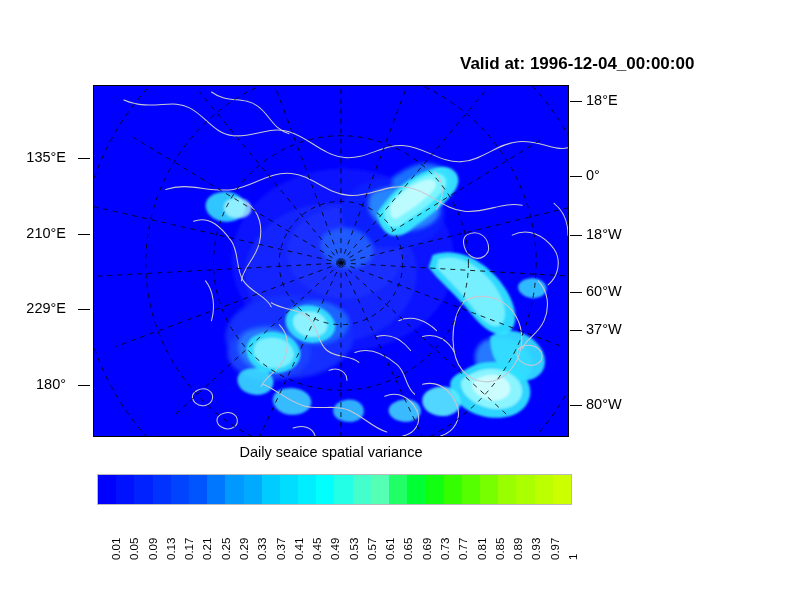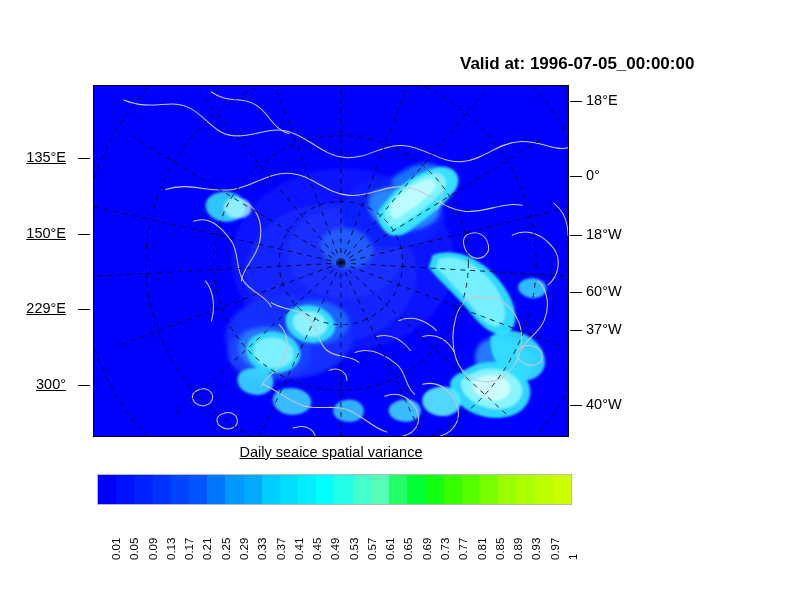--- a/index.html
+++ b/index.html
@@ -10,40 +10,40 @@
   #title{position:absolute;left:460px;top:54px;width:310px;text-align:left;
          font-size:17px;font-weight:bold;letter-spacing:0px;white-space:nowrap;}
 
   #plot-frame{position:absolute;left:93px;top:85px;width:476px;height:352px;
               border:1.5px solid #000;box-sizing:border-box;background:#0000ff;overflow:hidden;}
   #map-svg{position:absolute;left:0;top:0;width:100%;height:100%;display:block;}
 
   .tick-left,.tick-right{position:absolute;height:0;border-top:1.5px solid #000;}
   .tick-left{width:12px;left:78px;}
   .tick-right{width:12px;left:570px;}
-  .lab-left{position:absolute;right:726px;text-align:center;font-size:14.5px;white-space:nowrap;text-decoration:underline;}
+  .lab-left{position:absolute;right:726px;text-align:center;font-size:14.5px;white-space:nowrap;}
   .lab-right{position:absolute;left:586px;text-align:left;font-size:14.5px;white-space:nowrap;}
 
-  #caption{position:absolute;left:93px;top:444px;width:476px;text-align:center;font-size:14.5px;text-decoration:underline;}
+  #caption{position:absolute;left:93px;top:444px;width:476px;text-align:center;font-size:14.5px;}
 
   #cbar-wrap{position:absolute;left:97px;top:474px;width:475px;height:31px;}
   #cbar{position:absolute;left:0;top:0;width:100%;height:100%;display:flex;
         border:1px solid #b9b9b9;box-sizing:border-box;}
   #cbar .band{flex:1 1 auto;height:100%;}
 
   #cbar-labels{position:absolute;left:97px;top:508px;width:475px;height:58px;}
   #cbar-labels .cl{position:absolute;top:0;font-size:11.5px;
         transform:rotate(-90deg);transform-origin:left top;white-space:nowrap;}
 </style>
 </head>
 <body>
 
 <div id="figure">
 
-  <div id="title">Valid at: 1996-07-05_00:00:00</div>
+  <div id="title">Valid at: 1996-12-04_00:00:00</div>
 
   <div id="plot-frame">
     <svg id="map-svg" viewBox="0 0 476 352" preserveAspectRatio="none">
       <defs>
         <radialGradient id="iceCore" cx="50%" cy="50%" r="50%">
           <stop offset="0%" stop-color="#1a2dff"></stop>
           <stop offset="60%" stop-color="#0f1fff"></stop>
           <stop offset="100%" stop-color="#0000ff"></stop>
         </radialGradient>
         <filter id="soft" x="-40%" y="-40%" width="180%" height="180%">
@@ -207,37 +207,37 @@
       </g>
     </svg>
   </div>
 
   <div class="tick-left" style="top:158px"></div>
   <div class="tick-left" style="top:234px"></div>
   <div class="tick-left" style="top:309px"></div>
   <div class="tick-left" style="top:385px"></div>
 
   <div class="lab-left" style="top:149px">135°E</div>
-  <div class="lab-left" style="top:225px">150°E</div>
+  <div class="lab-left" style="top:225px">210°E</div>
   <div class="lab-left" style="top:300px">229°E</div>
-  <div class="lab-left" style="top:376px">300°</div>
+  <div class="lab-left" style="top:376px">180°</div>
 
   <div class="tick-right" style="top:101px"></div>
   <div class="tick-right" style="top:176px"></div>
   <div class="tick-right" style="top:235px"></div>
   <div class="tick-right" style="top:292px"></div>
   <div class="tick-right" style="top:330px"></div>
   <div class="tick-right" style="top:405px"></div>
 
   <div class="lab-right" style="top:92px">18°E</div>
   <div class="lab-right" style="top:167px">0°</div>
   <div class="lab-right" style="top:226px">18°W</div>
   <div class="lab-right" style="top:283px">60°W</div>
   <div class="lab-right" style="top:321px">37°W</div>
-  <div class="lab-right" style="top:396px">40°W</div>
+  <div class="lab-right" style="top:396px">80°W</div>
 
   <div id="caption">Daily seaice spatial variance</div>
 
   <div id="cbar-wrap">
     <div id="cbar">
         <div class="band" style="background: rgb(0, 0, 255);"></div>
         <div class="band" style="background: rgb(0, 17, 255);"></div>
         <div class="band" style="background: rgb(0, 34, 255);"></div>
         <div class="band" style="background: rgb(0, 51, 255);"></div>
         <div class="band" style="background: rgb(0, 68, 255);"></div>

